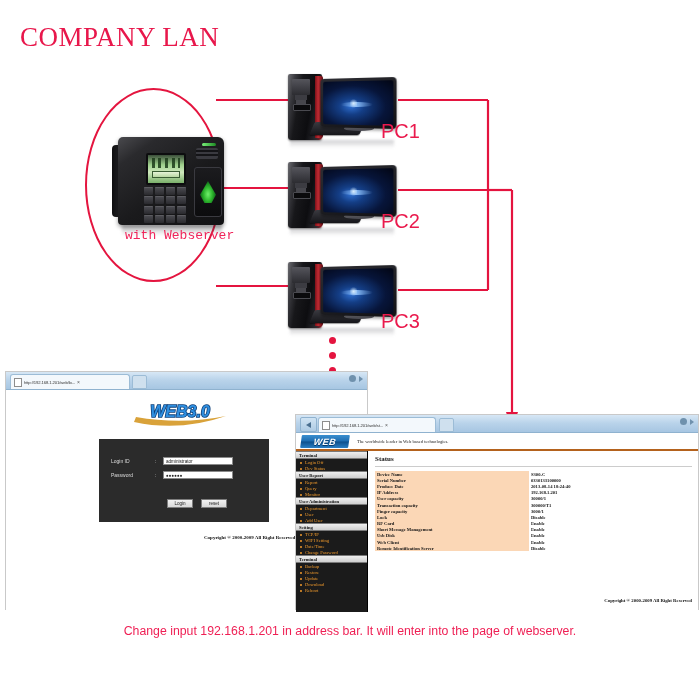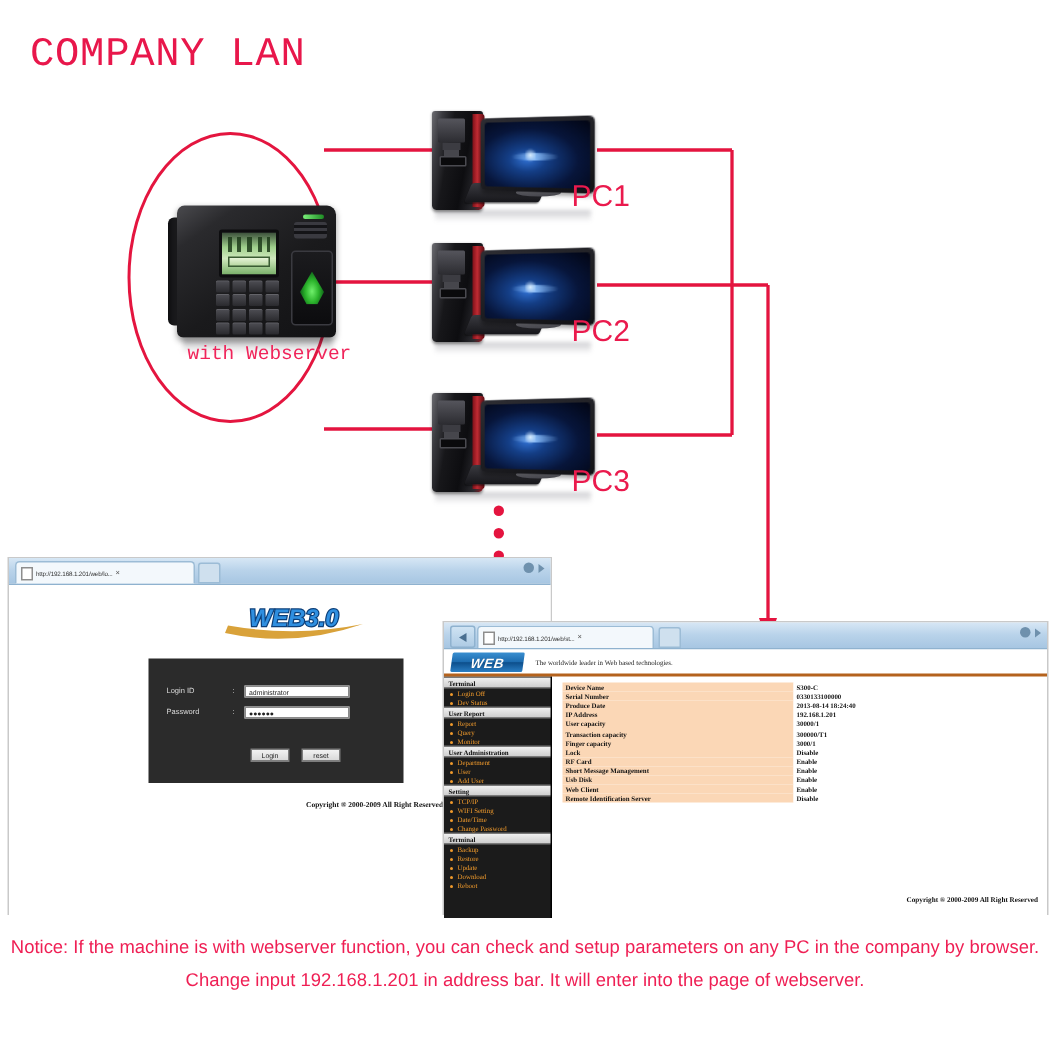--- a/index.html
+++ b/index.html
@@ -9,21 +9,21 @@
     font-family:"Liberation Sans",sans-serif;
     position:relative;
   }
   #stage{position:absolute;left:0;top:0;width:700px;height:700px;overflow:hidden;background:#fff;}
 
   
   .title{
     position:absolute;left:20px;top:22px;
     font-size:27px;letter-spacing:.5px;
     color:#e8174b;font-weight:400;
-    font-family:Liberation Mono, monospace;
+    font-family:Liberation Serif, serif;
   }
 
   
   .logo{position:absolute;left:556px;top:4px;width:140px;height:96px;}
 
   
   .netsvg{position:absolute;left:0;top:0;width:700px;height:700px;pointer-events:none;}
 
   
   .pc{position:absolute;width:112px;height:72px;}
@@ -210,21 +210,21 @@
   }
   .backbtn:after{
     content:"";width:0;height:0;border-right:5px solid #4a6f90;
     border-top:3px solid transparent;border-bottom:3px solid transparent;
   }
 
   
   #loginWin{left:6px;top:372px;width:361px;height:237px;}
   #loginWin .body{position:relative;height:220px;background:#fff;}
   .web30{
-    position:absolute;left:140px;top:8px;width:100px;height:30px;
+    position:absolute;left:124px;top:8px;width:100px;height:30px;
   }
   .loginpanel{
     position:absolute;left:93px;top:49px;width:170px;height:83px;
     background:#2b2b2b;
   }
   .lrow{position:absolute;display:flex;align-items:center;}
   .lrow .lab{
     width:44px;font-size:5px;color:#dcdcdc;
     font-family:"Liberation Sans",sans-serif;
   }
@@ -504,20 +504,21 @@
             <div class="navitem">Date/Time</div>
             <div class="navitem">Change Password</div>
             <div class="navgrp">Terminal</div>
             <div class="navitem">Backup</div>
             <div class="navitem">Restore</div>
             <div class="navitem">Update</div>
             <div class="navitem">Download</div>
             <div class="navitem">Reboot</div>
           </div>
         <div class="wscontent">
+          <div class="wstitle">Status</div>
           <table class="status">
             <tbody id="statusBody">
                 <tr>
                   <td class="k">Device Name</td>
                   <td class="v">S300-C</td>
                 </tr>
                 <tr>
                   <td class="k">Serial Number</td>
                   <td class="v">0330133100000</td>
                 </tr>
@@ -567,17 +568,16 @@
                 </tr>
               </tbody>
           </table>
           <div class="copy2">Copyright ® 2000-2009 All Right Reserved</div>
         </div>
       </div>
     </div>
   </div>
 
   <div class="notice">
-    <span class="l2">Notice: If the machine is with webserver function, you can check and setup parameters on any PC in the company by browser.</span>
     <span class="l2">Change input 192.168.1.201 in address bar. It will enter into the page of webserver.</span>
   </div>
 
 </div>
 
 </body></html>

